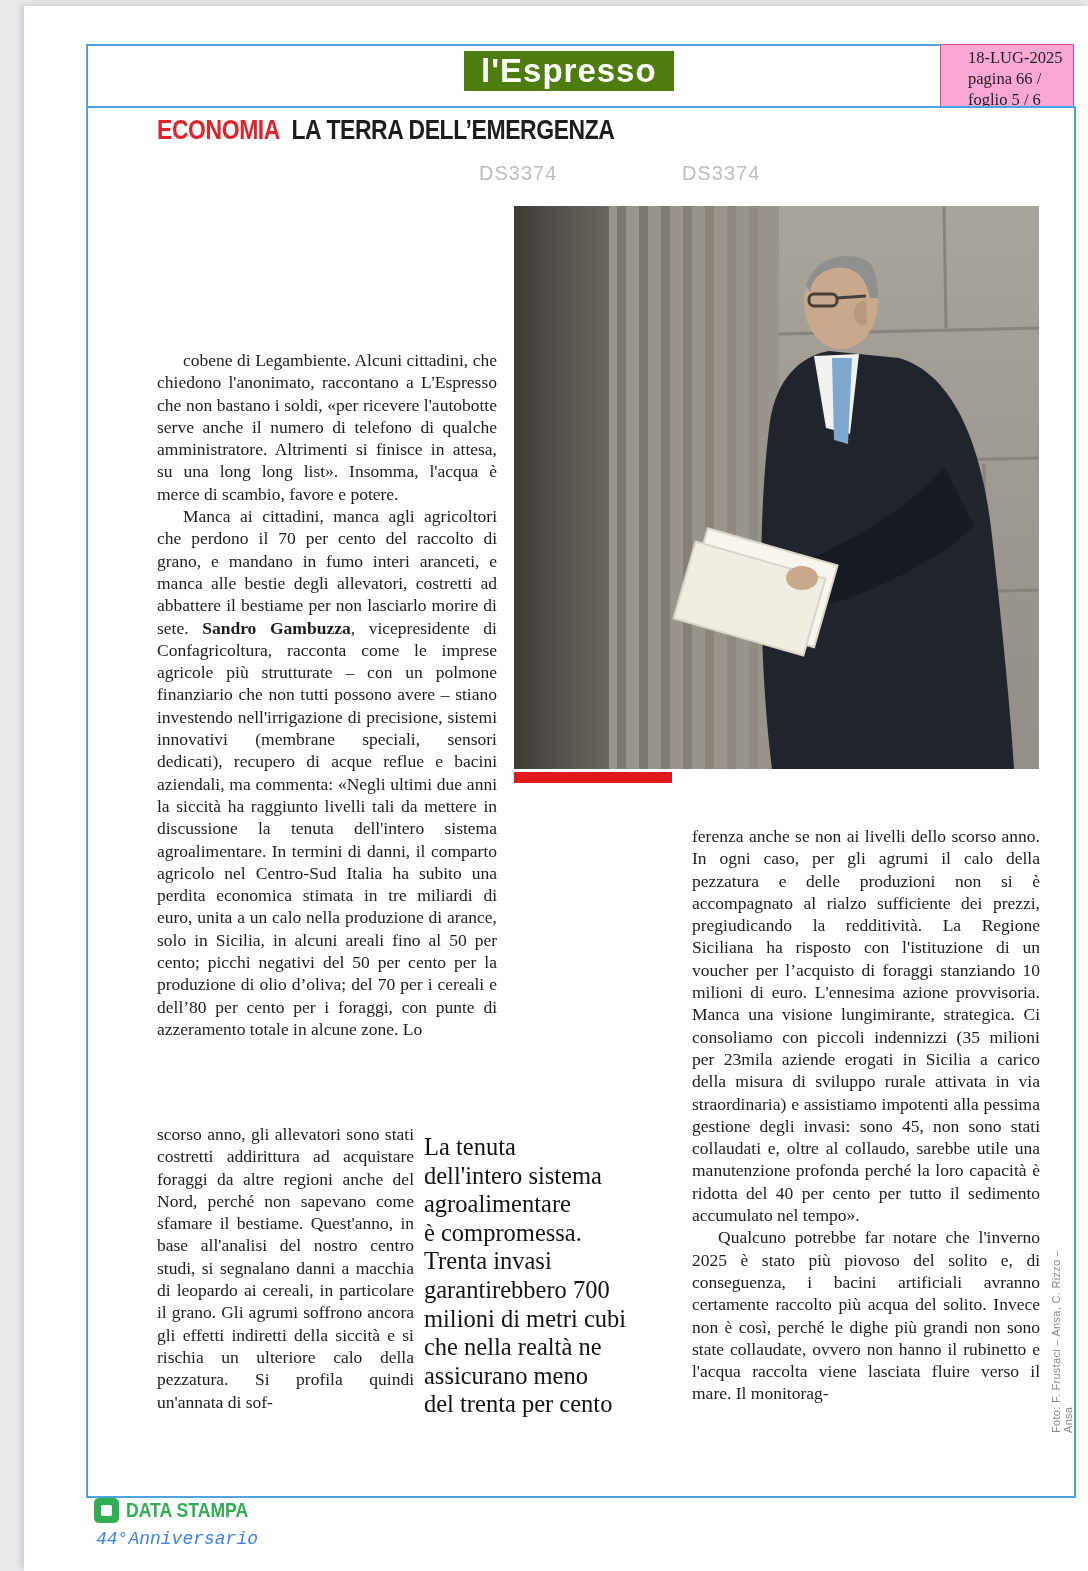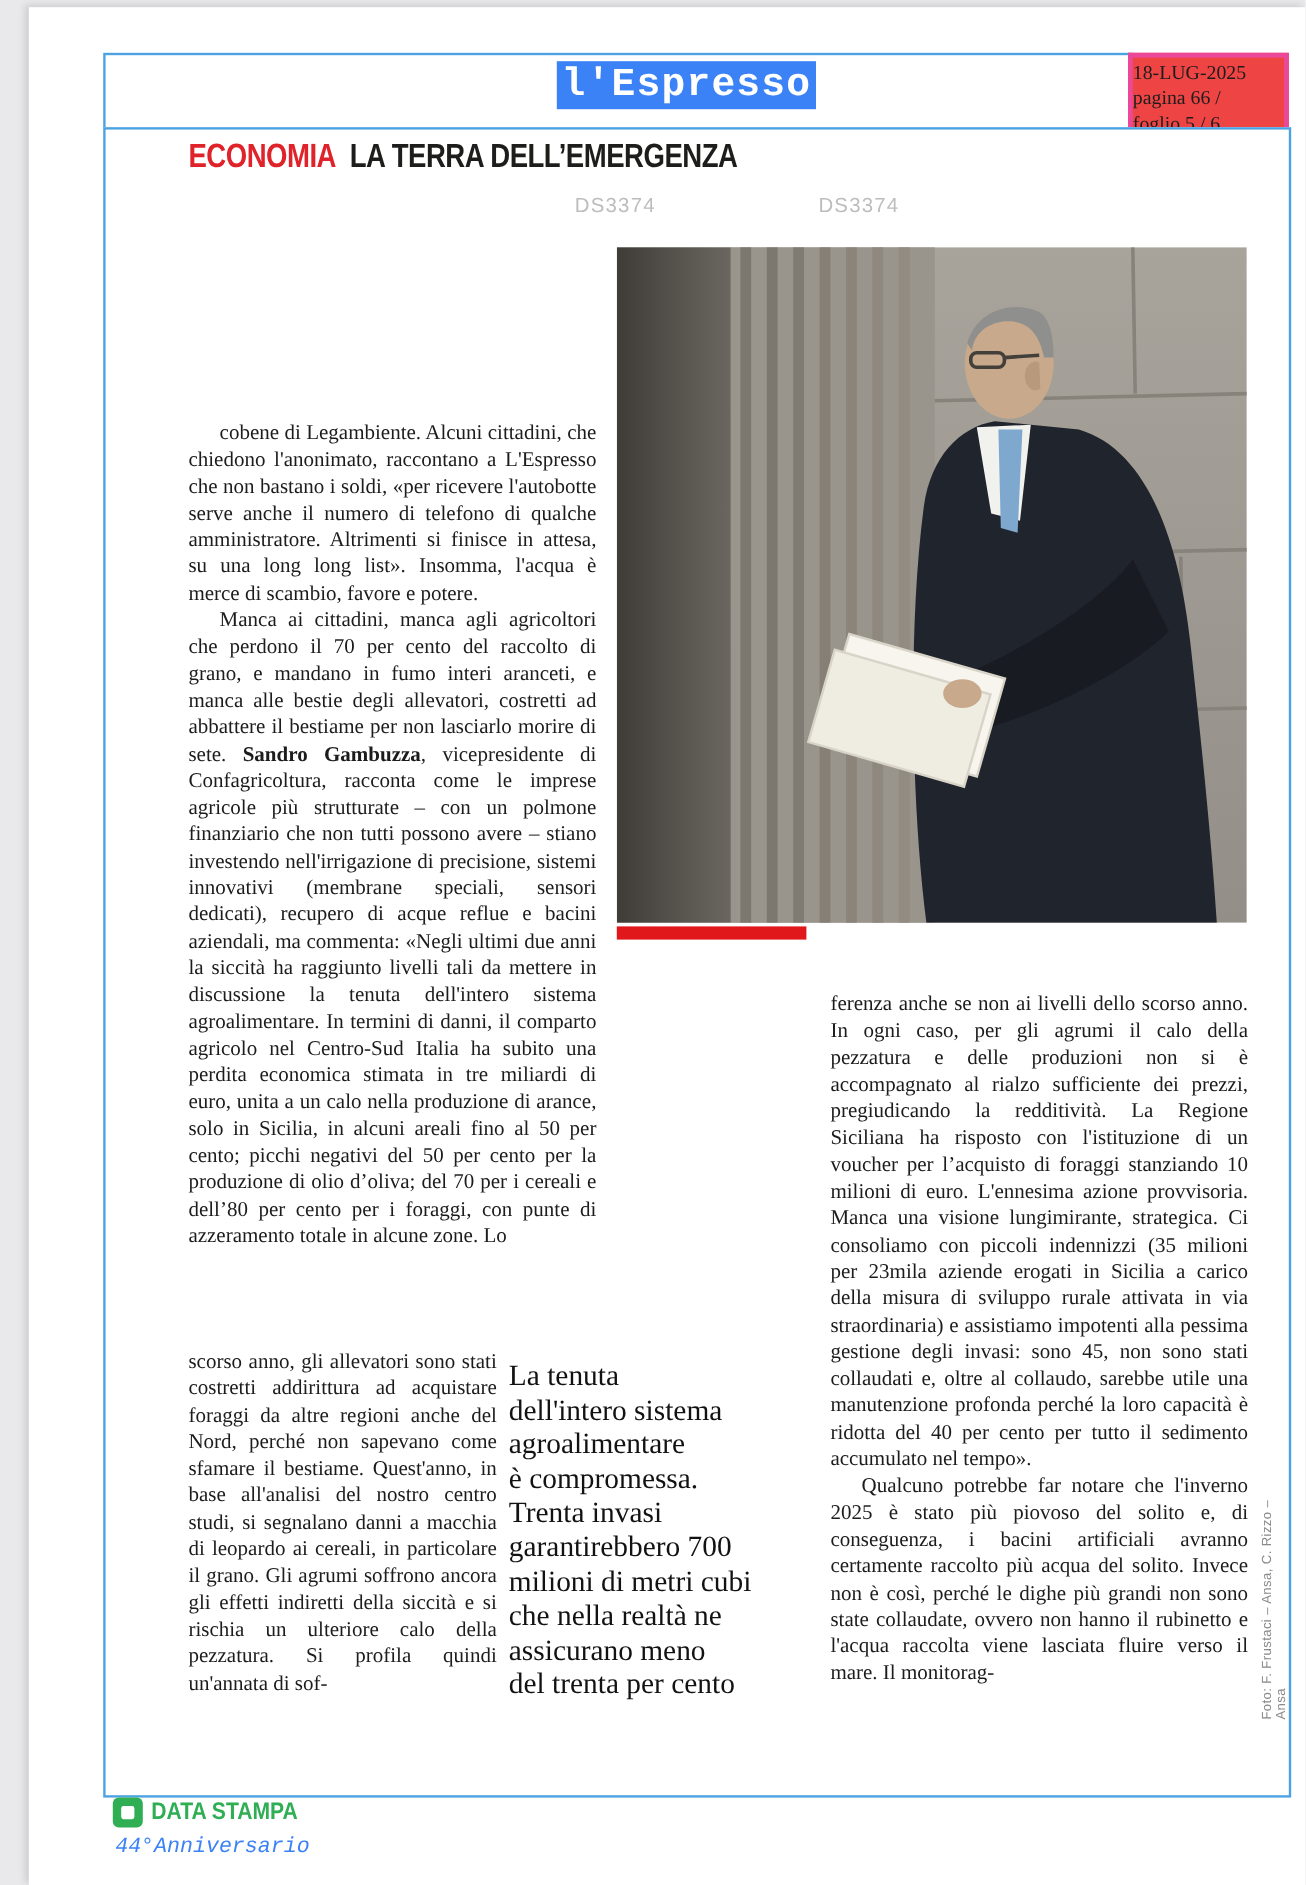--- a/index.html
+++ b/index.html
@@ -16,30 +16,30 @@
   }
   .abs{position:absolute;}
 
   
   .masthead-box{
     left:62px;top:38px;width:854px;height:60px;
     border:2px solid #4da3e2;background:#fff;
   }
   .logo{
     left:440px;top:45px;
-    background:#3b82f6;color:#fff;
-    font-family:Liberation Mono, monospace;font-weight:bold;
-    font-size:33px;line-height:40px;padding:0 4px;
+    background:#4d7c0f;color:#fff;
+    font-family:Liberation Sans, sans-serif;font-weight:bold;
+    font-size:33px;line-height:40px;padding:0 17px;
     letter-spacing:1px;
   }
   .date-box{
     left:916px;top:38px;width:134px;height:66px;
-    border:4px solid #ec4899;background:#ef4444;
+    border:1px solid #ec4899;background:#f9a8d4;
     font-size:16.5px;line-height:21px;color:#1d1d1d;
-    padding:2px 0 0 0;box-sizing:border-box;
+    padding:2px 0 0 27px;box-sizing:border-box;
   }
   .scan-artifact{
     left:948px;top:116px;width:14px;height:5px;background:#c9c9c9;
   }
 
   
   .main-box{
     left:62px;top:100px;width:986px;height:1388px;
     border:2px solid #4da3e2;background:#fff;
   }
@@ -48,21 +48,21 @@
   .headline .inner{
     display:inline-block;transform:scaleX(.82);transform-origin:left center;
     font-family:"Liberation Sans",sans-serif;font-weight:bold;
     font-size:28px;letter-spacing:-.5px;
   }
   .kicker{color:#e0232a;}
   .title{color:#1d1d1b;margin-left:14px;}
 
   .watermark{
     font-family:"Liberation Sans",sans-serif;color:#bdbdbd;
-    font-size:17px;letter-spacing:1px;top:156px;
+    font-size:20px;letter-spacing:1px;top:156px;
   }
 
   
   .photo{left:490px;top:200px;width:525px;height:563px;}
   .photo svg{display:block;}
 
   .red-bar{left:490px;top:766px;width:158px;height:11px;background:#e0181c;}
 
   
   .caption{left:490px;top:792px;width:172px;}

